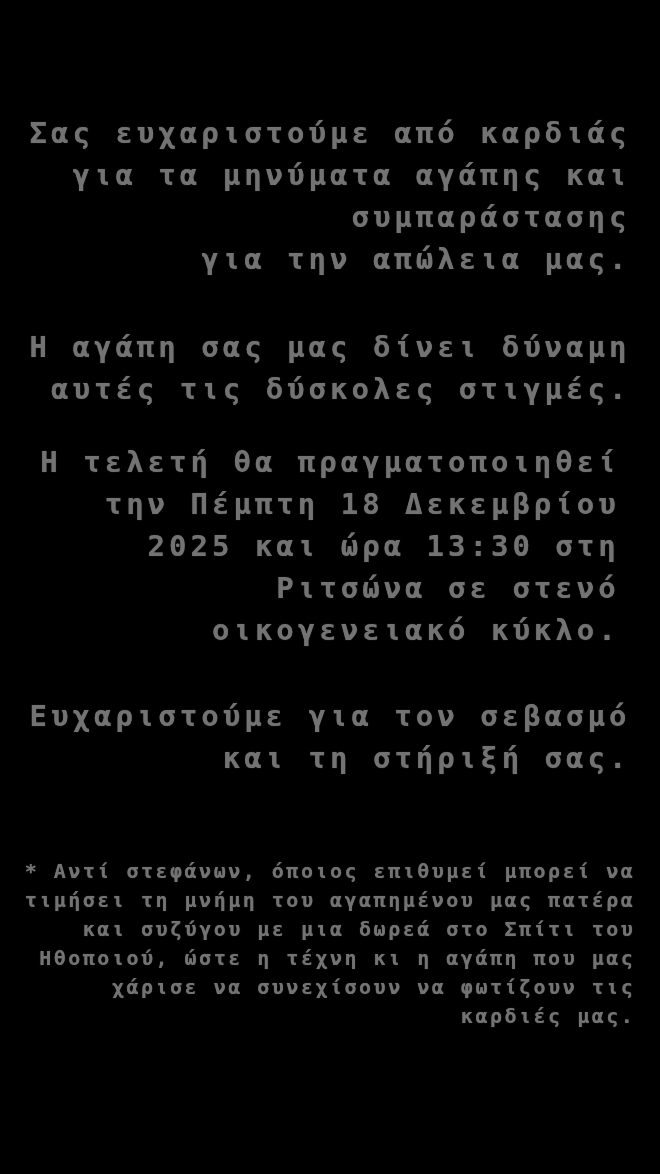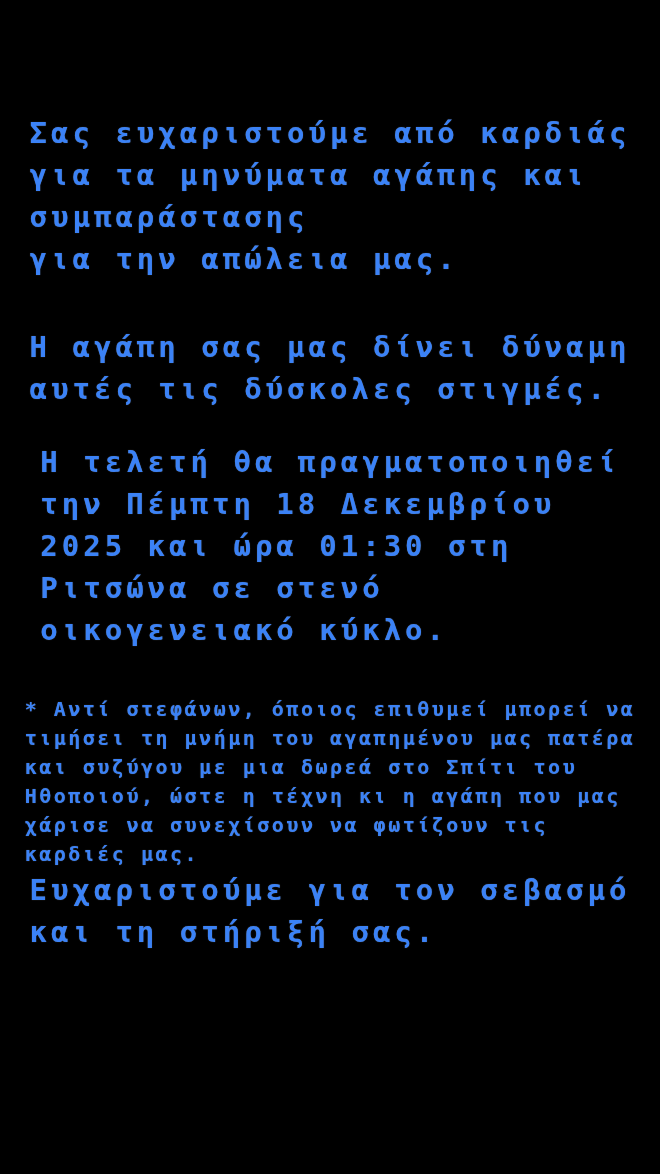--- a/index.html
+++ b/index.html
@@ -13,23 +13,23 @@
     overflow: hidden;
   }
   .card {
     box-sizing: border-box;
     width: 660px;
     height: 1174px;
     padding-top: 112px;
     display: flex;
     flex-direction: column;
     align-items: center;
-    text-align: left;
+    text-align: right;
     font-family: "DejaVu Sans Mono", "Liberation Mono", monospace;
-    color: #3b82f6;
+    color: #737373;
   }
   .para {
     margin: 0;
     white-space: pre-line;
     font-weight: 700;
     text-shadow: 0 0 1px rgba(255,255,255,0.35);
   }
   .para.main {
     font-size: 29px;
     line-height: 42px;
@@ -52,26 +52,26 @@
   <p class="para main thanks">Σας ευχαριστούμε από καρδιάς
 για τα μηνύματα αγάπης και
 συμπαράστασης
 για την απώλεια μας.</p>
 
   <p class="para main strength">Η αγάπη σας μας δίνει δύναμη
 αυτές τις δύσκολες στιγμές.</p>
 
   <p class="para main ceremony">Η τελετή θα πραγματοποιηθεί
 την Πέμπτη 18 Δεκεμβρίου
-2025 και ώρα 01:30 στη
+2025 και ώρα 13:30 στη
 Ριτσώνα σε στενό
 οικογενειακό κύκλο.</p>
+
+  <p class="para main respect">Ευχαριστούμε για τον σεβασμό
+και τη στήριξή σας.</p>
 
   <p class="para footnote">* Αντί στεφάνων, όποιος επιθυμεί μπορεί να
 τιμήσει τη μνήμη του αγαπημένου μας πατέρα
 και συζύγου με μια δωρεά στο Σπίτι του
 Ηθοποιού, ώστε η τέχνη κι η αγάπη που μας
 χάρισε να συνεχίσουν να φωτίζουν τις
 καρδιές μας.</p>
-
-  <p class="para main respect">Ευχαριστούμε για τον σεβασμό
-και τη στήριξή σας.</p>
 </main>
 
 </body></html>

